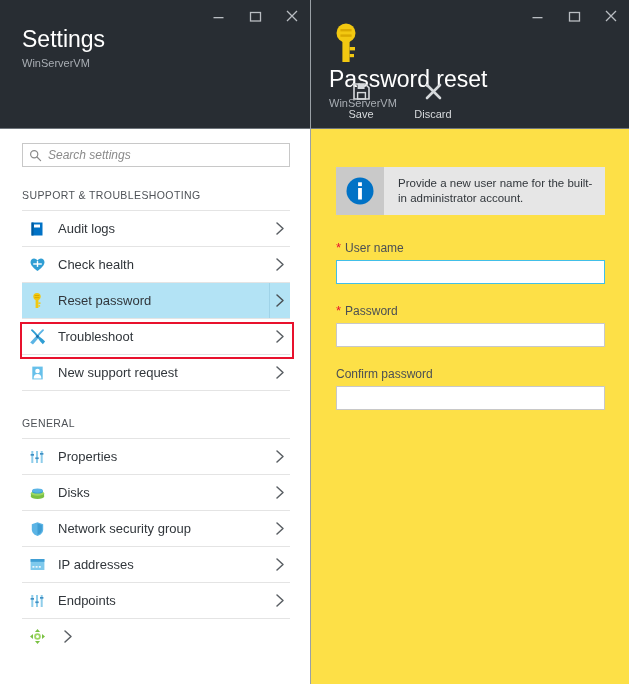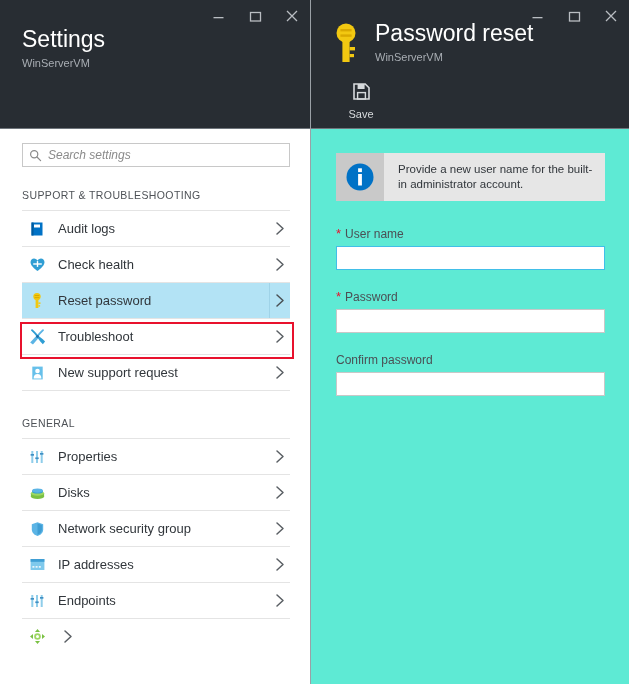--- a/index.html
+++ b/index.html
@@ -62,21 +62,21 @@
   }
   .win-btn svg { display: block; }
 
   .hdr-title-wrap {
     position: absolute;
     left: 22px;
     top: 26px;
     display: flex;
     align-items: flex-start;
   }
-  .panel-right .hdr-title-wrap { left: 18px; top: 20px; }
+  .panel-right .hdr-title-wrap { left: 18px; top: 20px; flex-direction: column; }
 
   .hdr-icon {
     width: 38px;
     height: 46px;
     margin-right: 8px;
     flex: 0 0 auto;
   }
   .hdr-texts { display: flex; flex-direction: column; }
   .hdr-title {
     color: #ffffff;
@@ -220,22 +220,22 @@
     height: 37px;
     border: 2px solid #e8112d;
     box-sizing: border-box;
     pointer-events: none;
     z-index: 5;
   }
 
   
   .right-body {
     flex: 1 1 auto;
-    background: #5eead4;
-    padding: 24px 24px 0 25px;
+    background: #fde047;
+    padding: 38px 24px 0 25px;
     box-sizing: border-box;
   }
   .info-banner {
     display: flex;
     align-items: stretch;
     background: #e6e6e6;
     min-height: 48px;
     margin-bottom: 26px;
   }
   .info-icon-cell {
@@ -581,20 +581,28 @@
         <div class="tool-btn">
           <span class="tool-icon">
             <svg width="19" height="19" viewBox="0 0 19 19">
               <path d="M2 2 L13.2 2 L17 5.8 L17 17 L2 17 Z" fill="none" stroke="#d6d9dc" stroke-width="1.6"></path>
               <rect x="5.6" y="2" width="7" height="5" fill="#d6d9dc"></rect>
               <rect x="5.6" y="10.6" width="7.8" height="6.4" fill="none" stroke="#d6d9dc" stroke-width="1.4"></rect>
             </svg>
           </span>
           <span class="tool-label">Save</span>
         </div>
+        <div class="tool-btn">
+          <span class="tool-icon">
+            <svg width="19" height="19" viewBox="0 0 19 19">
+              <path d="M3 3 L16 16 M16 3 L3 16" stroke="#d6d9dc" stroke-width="2.6" stroke-linecap="round"></path>
+            </svg>
+          </span>
+          <span class="tool-label">Discard</span>
+        </div>
       </div>
 
     </div>
 
     <div class="right-body">
 
       <div class="info-banner">
         <div class="info-icon-cell">
           <svg width="32" height="32" viewBox="0 0 32 32">
             <circle cx="16" cy="16" r="13.5" fill="#0072c6"></circle>

